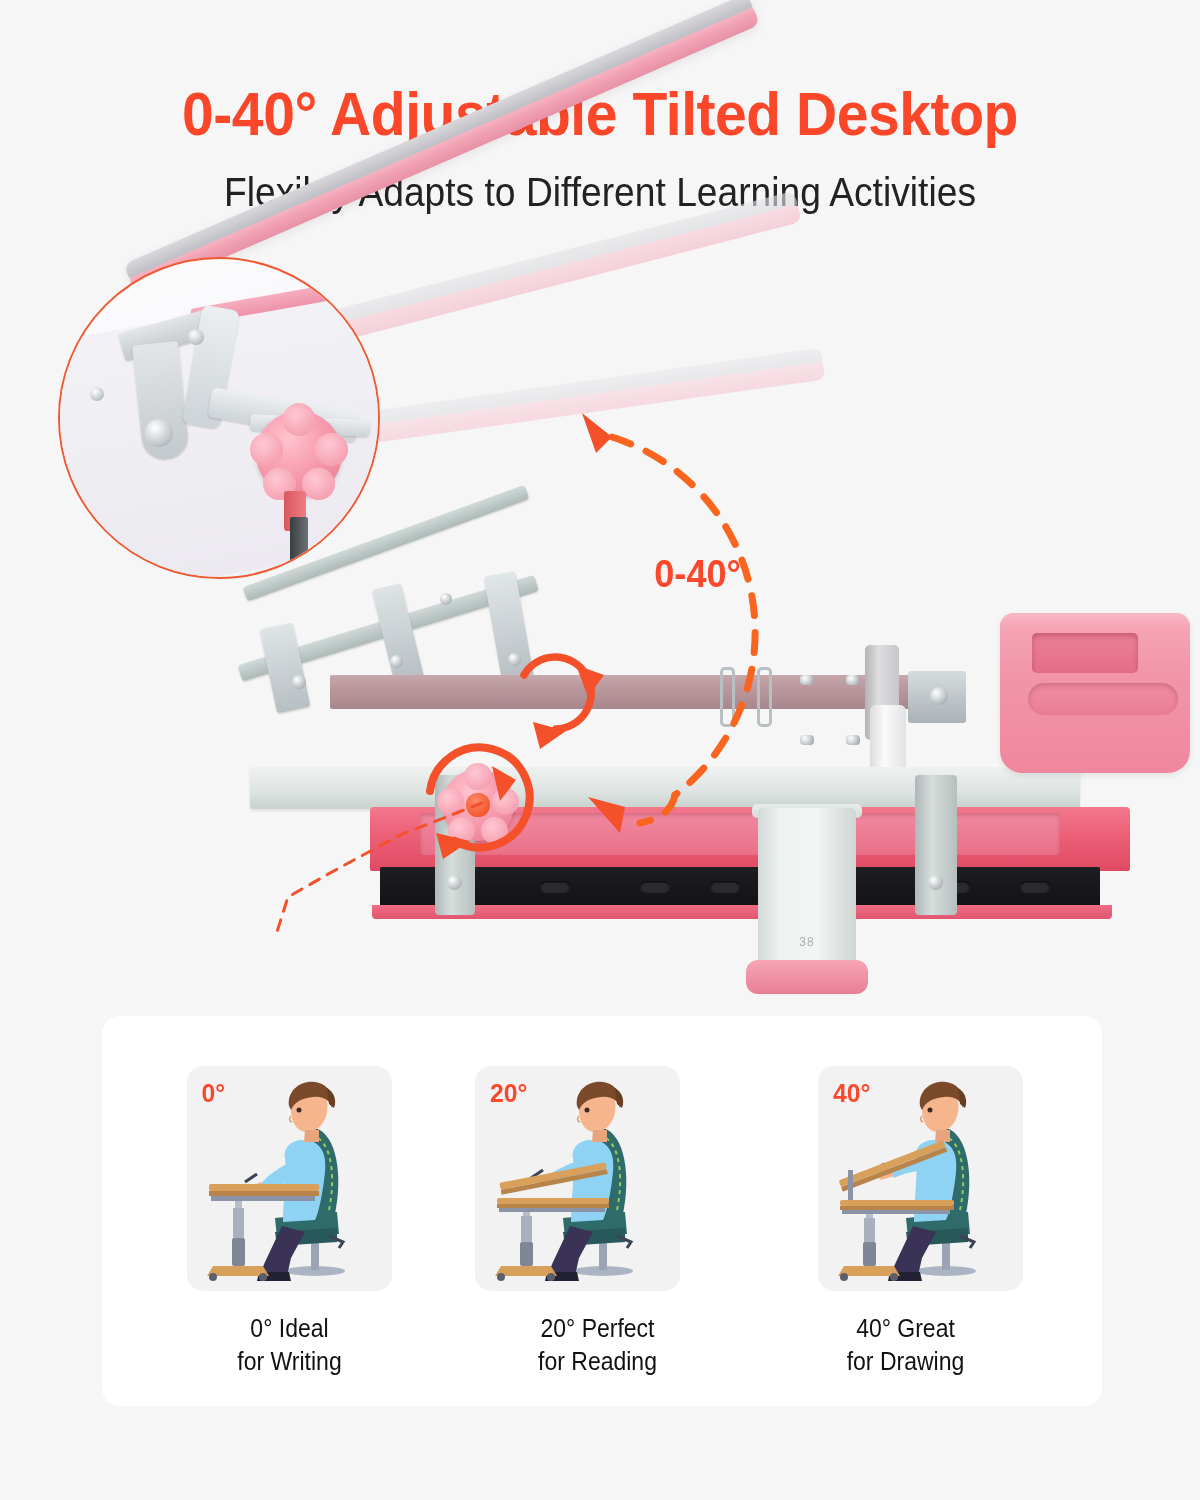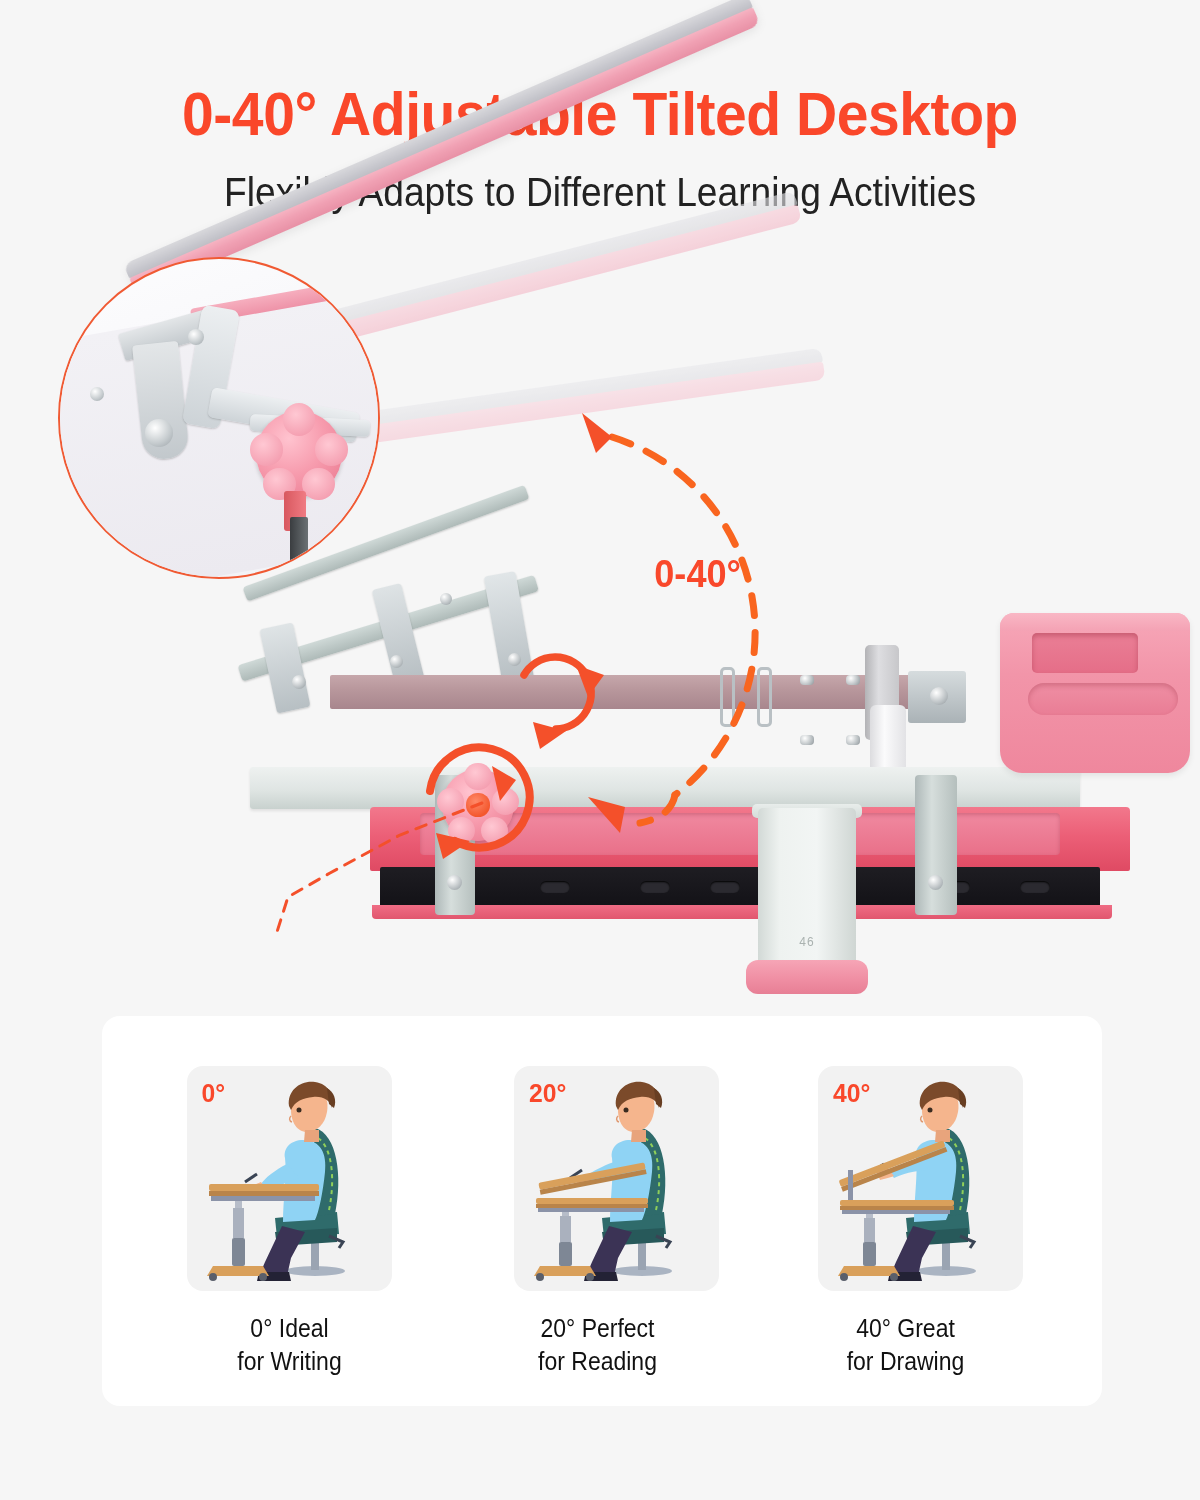--- a/index.html
+++ b/index.html
@@ -210,21 +210,21 @@
     transform:scaleX(0.94);
   }
 
   
   .card{
     position:absolute;left:102px;top:1016px;width:1000px;height:390px;
     background:#ffffff;border-radius:18px;
   }
   .panels{position:absolute;left:0;top:0;width:1000px;height:390px;}
   .ppanel{position:absolute;top:50px;width:205px;height:225px;background:#f2f2f2;border-radius:16px;overflow:hidden;}
-  #pp0{left:85px;} #pp1{left:412px;} #pp2{left:716px;}
+  #pp0{left:85px;} #pp1{left:373px;} #pp2{left:716px;}
   .ang{position:absolute;left:14px;top:12px;font-size:26px;font-weight:700;color:#f9482b;transform:scaleX(0.95);}
   .plabel{
     position:absolute;top:296px;width:205px;text-align:center;
     font-size:25px;line-height:33px;font-weight:400;color:#111;
     transform:scaleX(0.92);
   }
   #pl0{left:85px;} #pl1{left:393px;} #pl2{left:701px;}
   .fig{position:absolute;left:0;top:0;width:205px;height:225px;}
 </style>
 </head>
@@ -292,21 +292,21 @@
     </div>
     <div id="base-pink"></div>
 
     <div class="bracket" style="left:435px;top:540px;width:40px;height:140px;background:linear-gradient(90deg,#aeb8b8,#d6dedc 40%,#b5bfbd);border-radius:4px;"></div>
     <div class="rivet" style="left:447px;top:640px;width:15px;height:15px;"></div>
     <div class="bracket" style="left:915px;top:540px;width:42px;height:140px;background:linear-gradient(90deg,#aeb8b8,#d6dedc 40%,#b5bfbd);border-radius:4px;"></div>
     <div class="rivet" style="left:928px;top:640px;width:15px;height:15px;"></div>
 
     <div id="column-cap"></div>
     <div id="column"></div>
-    <div id="column-label">46</div>
+    <div id="column-label">38</div>
     <div id="foot"></div>
 
     <div id="caddy"></div>
     <div id="caddy-lip"></div>
     <div id="caddy-well"></div>
     <div id="caddy-well2"></div>
 
     <div class="knob" style="left:442px;top:534px;width:72px;height:72px;">
       <div class="star"></div>
       <div class="lobe" style="left:31%;top:-9%;"></div>

